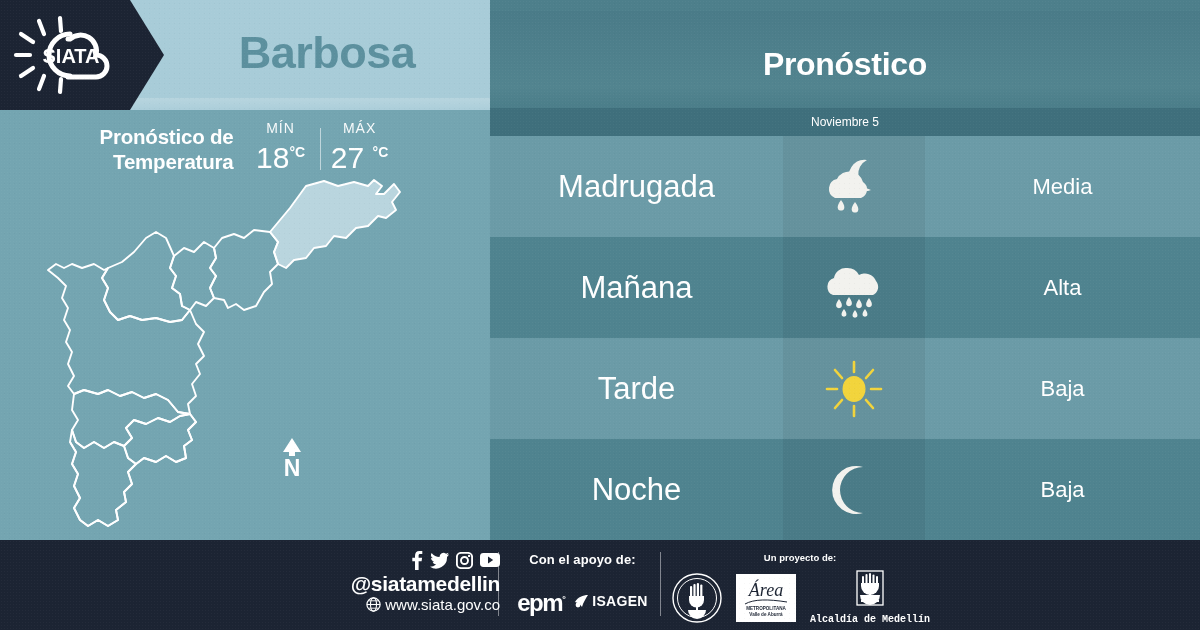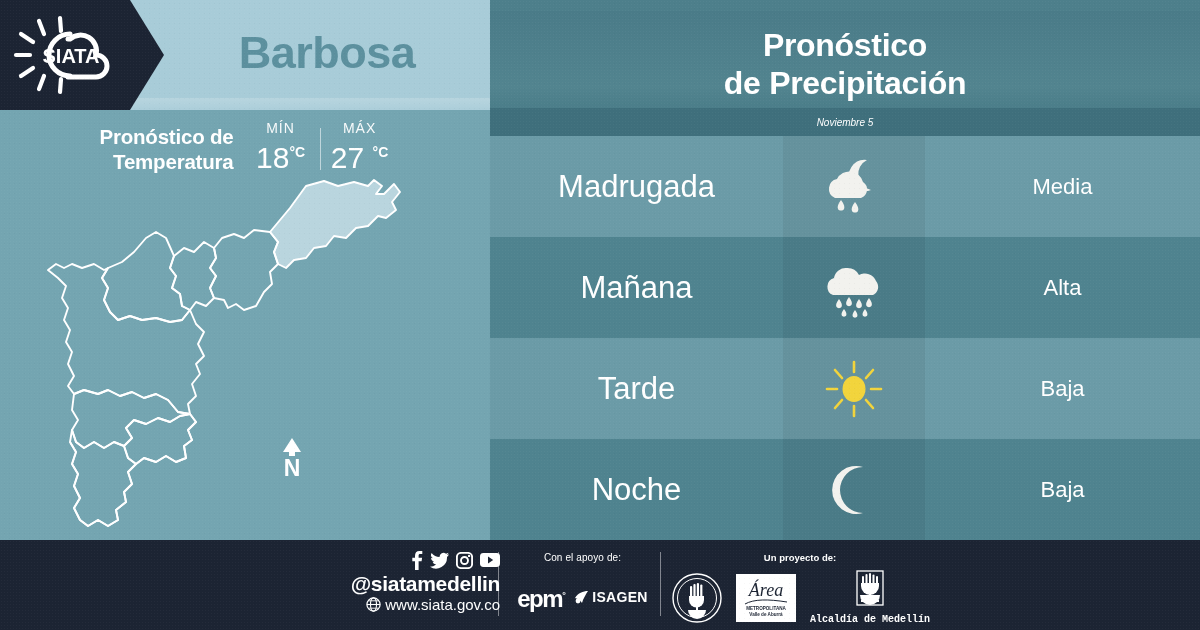--- a/index.html
+++ b/index.html
@@ -104,21 +104,21 @@
   }
   .right-header h1 {
     color: #ffffff; font-size: 32px; font-weight: bold;
     line-height: 38px; text-align: center; letter-spacing: -0.3px;
     padding-bottom: 2px;
   }
   .date-band {
     position: absolute; left: 0; top: 108px; width: 710px; height: 28px;
     background: #3f6f7c;
     display: flex; align-items: center; justify-content: center;
-    color: #ffffff; font-size: 10px; font-style: italic;
+    color: #ffffff; font-size: 12px;
   }
   .rows { position: absolute; left: 0; top: 136px; width: 710px; height: 404px; }
   .row { position: relative; width: 710px; height: 101px; display: flex; }
   .row.light { background: #6b9ba7; }
   .row.dark  { background: #4f838f; }
   .cell-period {
     width: 293px; height: 101px;
     display: flex; align-items: center; justify-content: center;
     color: #ffffff; font-size: 31px; font-weight: 400;
   }
@@ -157,21 +157,21 @@
   }
   .vdiv-1 {
     position: absolute; left: 498px; top: 12px;
     width: 1px; height: 64px; background: rgba(255,255,255,0.45);
   }
   .vdiv-2 {
     position: absolute; left: 660px; top: 12px;
     width: 1px; height: 64px; background: rgba(255,255,255,0.45);
   }
   .support-block { position: absolute; left: 510px; top: 12px; width: 145px; text-align: center; }
-  .support-title { color: #ffffff; font-size: 10px; font-weight: normal; letter-spacing: 0.1px; }
+  .support-title { color: #ffffff; font-size: 13px; font-weight: bold; letter-spacing: 0.1px; }
   .support-logos {
     display: flex; align-items: center; justify-content: center; gap: 10px;
     margin-top: 20px;
   }
   .epm-logo { color: #ffffff; font-size: 24px; font-weight: bold; letter-spacing: -1.5px; line-height: 24px; }
   .epm-logo sup { font-size: 9px; vertical-align: super; }
   .isagen-logo { display: flex; align-items: center; gap: 2px; color: #ffffff; }
   .isagen-text { font-size: 14px; font-weight: bold; letter-spacing: 0.3px; }
   .project-block { position: absolute; left: 672px; top: 12px; width: 290px; }
   .project-title {
@@ -279,21 +279,20 @@
         <div class="n">N</div>
       </div>
     </div>
   </div>
 
   <div class="right-panel">
 
     <div class="right-header">
       <h1>
         <span>Pronóstico</span><br>
-        <span>de Precipitación</span>
       </h1>
     </div>
 
     <div class="date-band">Noviembre 5</div>
 
     <div class="rows">
 
       <div class="row light">
         <div class="cell-period">Madrugada</div>
         <div class="cell-icon">

